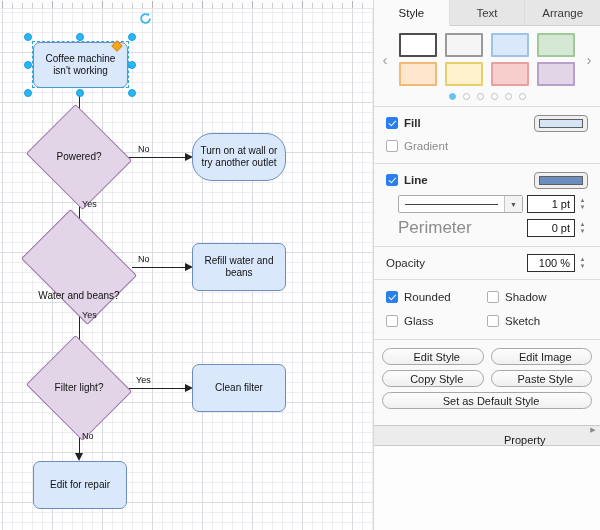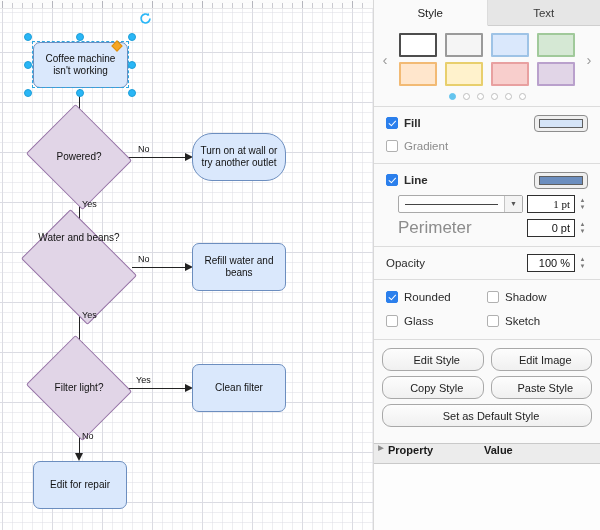--- a/index.html
+++ b/index.html
@@ -193,31 +193,31 @@
     width: 11px; height: 18px; margin-left: 2px;
     display: flex; flex-direction: column; align-items: center; justify-content: center;
     color: #7a7a7a; font-size: 6px; line-height: 7px;
   }
   .field-wrap { display: flex; align-items: center; }
   .dimlabel { font-size: 17px; color: #8c8c8c; }
 
   #btn-sec { padding: 8px; background: #fafafa; border-bottom: 1px solid #c9c9c9; }
   .btnrow { display: flex; gap: 7px; margin-bottom: 5px; }
   .pbtn {
-    flex: 1; height: 23px; border: 1px solid #a8a8a8; border-radius: 9px;
+    flex: 1; height: 17px; border: 1px solid #a8a8a8; border-radius: 9px;
     background: linear-gradient(#fdfdfd,#f0f0f0);
     display: flex; align-items: center; justify-content: center;
     font-size: 11px; color: #222; padding-left: 8px;
   }
   .pbtn.wide { flex: 1 1 100%; }
 
   #prop-header {
-    display: flex; align-items: flex-start; height: 20px;
+    display: flex; align-items: flex-end; height: 20px;
     background: #ececec; border-bottom: 1px solid #c9c9c9;
-    font-size: 11px; font-weight: bold; color: #1a1a1a;
+    font-size: 11px; font-weight: normal; color: #1a1a1a; flex-direction: column;
   }
   #prop-header .disclosure { width: 14px; text-align: center; color: #8a8a8a; font-size: 7px; }
   #prop-header .col-prop { width: 96px; }
   #prop-body { flex: 1; background: #fdfdfd; }
 </style>
 </head>
 <body>
 
 <div id="app">
 
@@ -310,21 +310,21 @@
 
     <div class="node decision" style="left:39px; top:122px; width:80px; height:70px; display:flex; align-items:center; justify-content:center;">
       <div class="dshape"></div>
       <span class="dlabel">Powered?</span>
     </div>
 
     <div class="node process" style="left:192px; top:133px; width:94px; height:48px;border-radius:20px;">
       <span>Turn on at wall or try another outlet</span>
     </div>
 
-    <div class="node decision" style="left:32px; top:232px; width:94px; height:70px; display:flex; align-items:flex-start; justify-content:center;">
+    <div class="node decision" style="left:32px; top:232px; width:94px; height:70px; display:flex; align-items:flex-end; justify-content:center;">
       <div class="dshape"></div>
       <span class="dlabel">Water and beans?</span>
     </div>
 
     <div class="node process" style="left:192px; top:243px; width:94px; height:48px;">
       <span>Refill water and beans</span>
     </div>
 
     <div class="node decision" style="left:39px; top:353px; width:80px; height:70px; display:flex; align-items:center; justify-content:center;">
       <div class="dshape"></div>
@@ -361,20 +361,23 @@
 
   <div id="panel">
 
     <div id="tabs">
       <div class="tab active">
         <span>Style</span>
       </div>
       <div class="tab">
         <span>Text</span>
       </div>
+      <div class="tab">
+        <span>Arrange</span>
+      </div>
     </div>
 
     <div class="section" id="swatch-sec">
       <div id="swatch-row">
         <div class="carousel-arrow">‹</div>
         <div id="swatch-grid">
           <div class="swatch" style="background:#ffffff; border:2px solid #4d4d4d;"></div>
           <div class="swatch" style="background:#f5f5f5; border:2px solid #9a9a9a;"></div>
           <div class="swatch" style="background:#dae8fc; border:2px solid #9ec3e6;"></div>
           <div class="swatch" style="background:#d5e8d4; border:2px solid #a0c99a;"></div>
@@ -414,21 +417,21 @@
     <div class="section" style="padding:7px 12px 8px 12px;">
       <div class="row-between" style="margin-bottom:6px;">
         <div class="cbrow">
           <span class="cb checked"></span>
           <span class="cblabel" style="font-weight:bold;">Line</span>
         </div>
         <div class="colorbtn">
           <span class="inner" style="background:#6c8ebf;"></span>
         </div>
       </div>
-      <div class="row-between" style="margin-bottom:5px; padding-left:12px;font-family:Liberation Serif, serif;">
+      <div class="row-between" style="margin-bottom:5px; padding-left:12px;">
         <div class="linestyle">
           <span class="preview"></span>
           <span class="dd">▼</span>
         </div>
         <div class="field-wrap">
           <div class="numfield">1 pt</div>
           <div class="stepper">
               <span>▲</span>
               <span>▼</span>
             </div>

